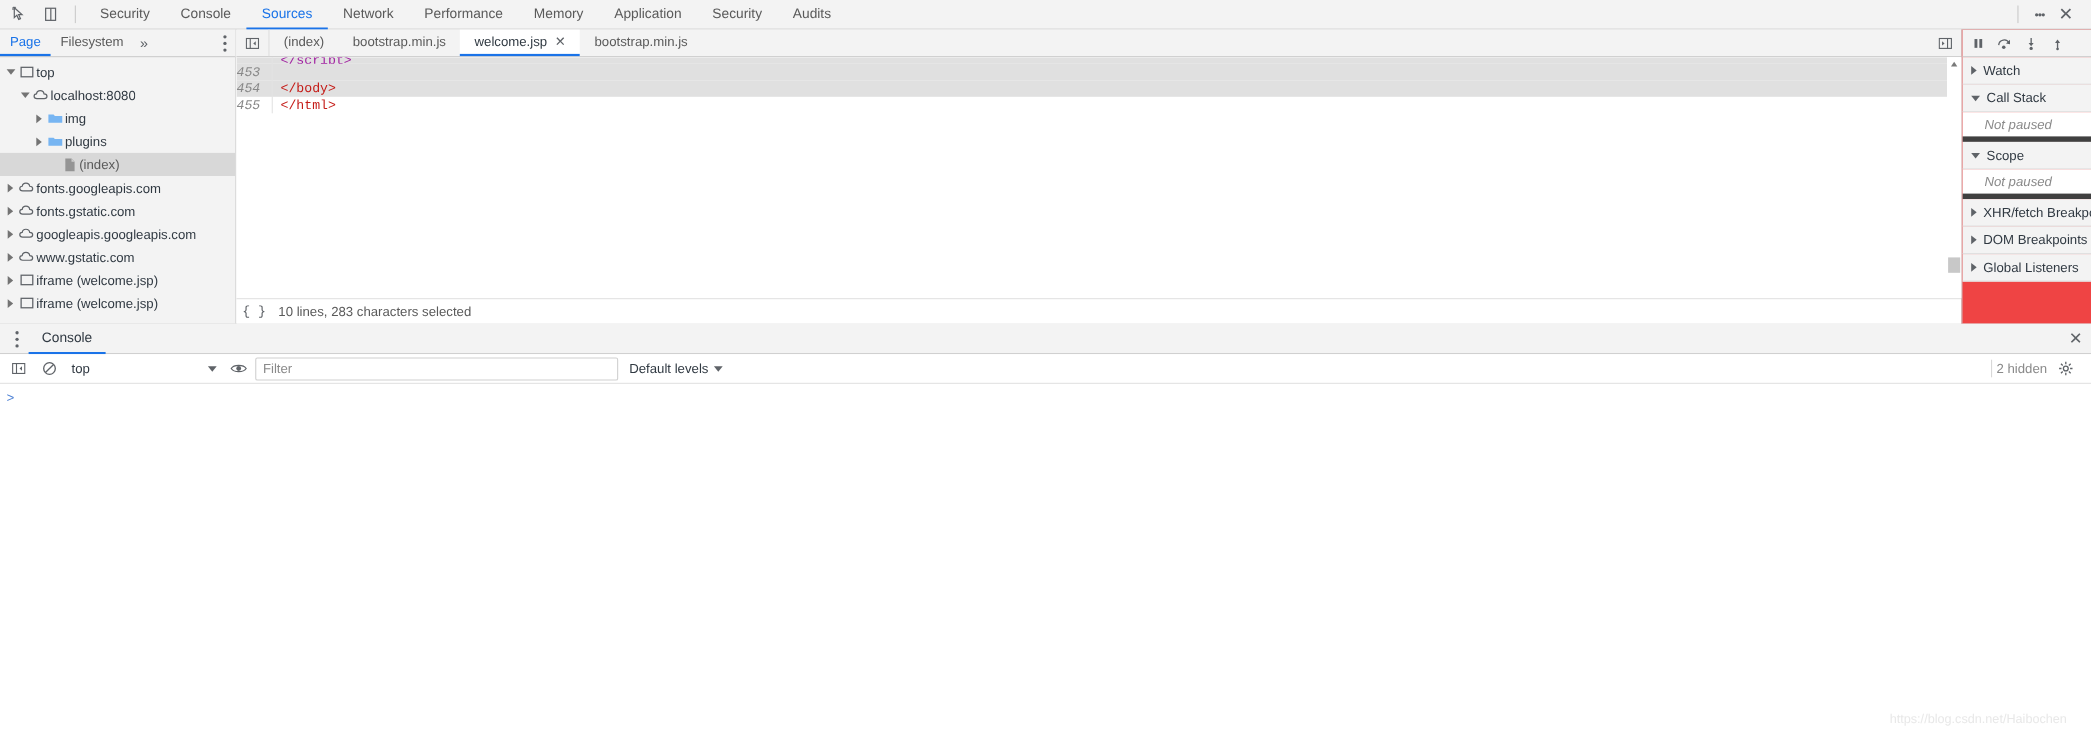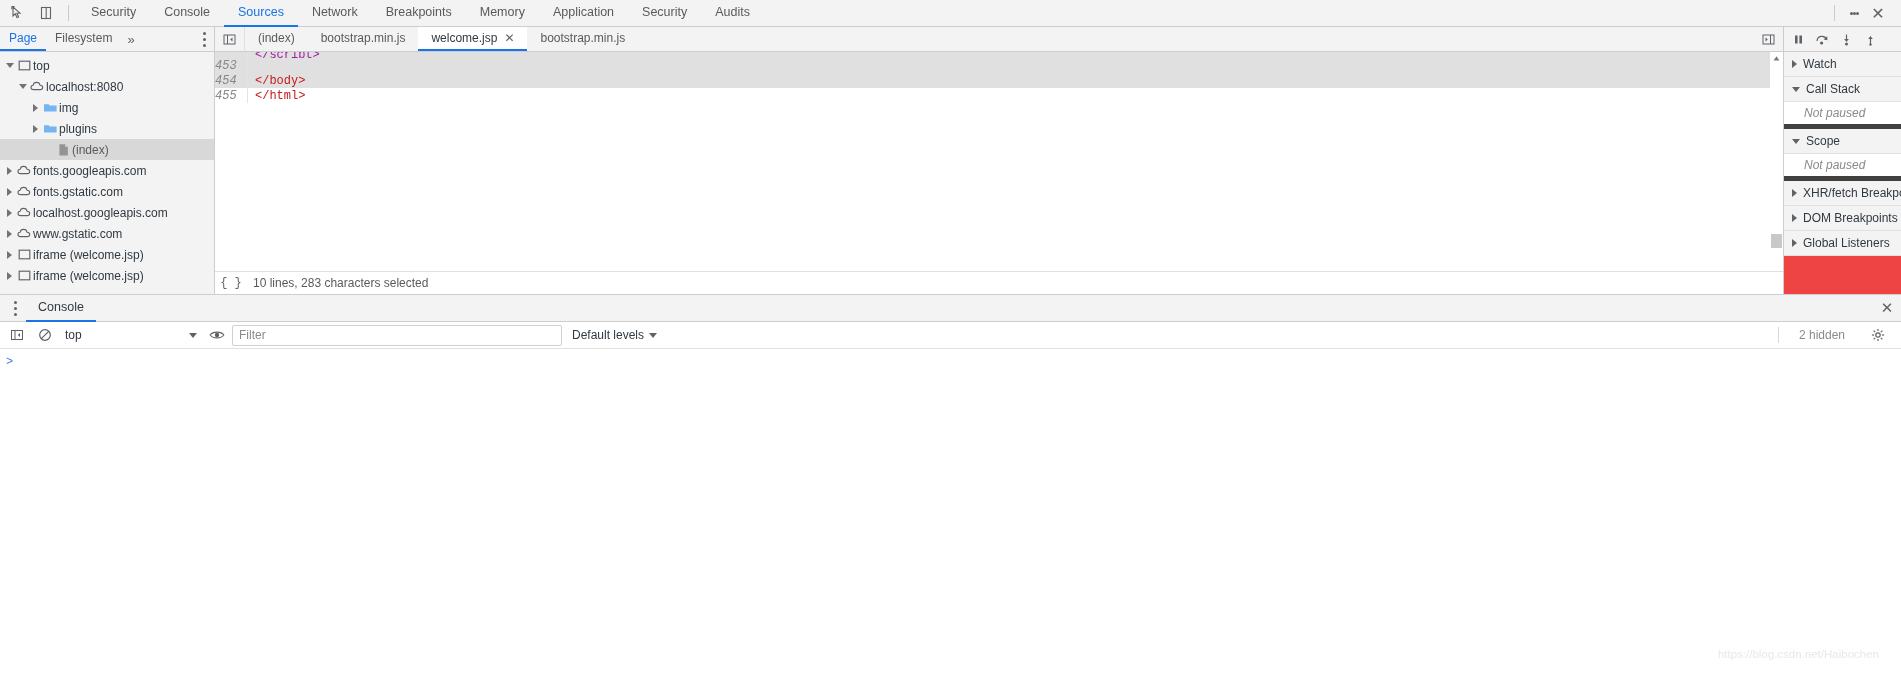--- a/index.html
+++ b/index.html
@@ -121,21 +121,21 @@
   .drawer-close { margin-left:auto; width:28px; height:27px; display:flex; align-items:center; justify-content:center; cursor:pointer; font-size:15px; color:#5f6368; }
 
   .console-toolbar { height:27px; min-height:27px; display:flex; align-items:center; border-bottom:1px solid #e0e0e0; background:#fff; padding:0 4px; gap:2px; }
   .ct-btn { width:26px; height:24px; display:flex; align-items:center; justify-content:center; cursor:pointer; }
   .ctx-select { display:flex; align-items:center; width:142px; height:21px; border:1px solid transparent; padding:0 4px; cursor:pointer; font-size:12px; color:#303942; }
   .ctx-select .arr { margin-left:auto; width:0;height:0;border-top:5px solid #5f6368;border-left:4px solid transparent;border-right:4px solid transparent; }
   .filter-input { width:330px; height:21px; border:1px solid #d0d0d0; border-radius:2px; padding:0 6px; font-size:12px; font-family:"Liberation Sans",sans-serif; color:#303942; outline:none; background:#fff; }
   .filter-input::placeholder { color:#8a8a8a; }
   .levels { display:flex; align-items:center; gap:5px; font-size:12px; color:#303942; padding:0 8px; cursor:pointer; }
   .levels .arr { width:0;height:0;border-top:5px solid #5f6368;border-left:4px solid transparent;border-right:4px solid transparent; }
-  .console-right { margin-left:auto; display:flex; align-items:center; gap:20px; padding-right:6px; }
+  .console-right { margin-left:auto; display:flex; align-items:center; gap:4px; padding-right:6px; }
   .vsep { width:1px; height:16px; background:#d8d8d8; }
   .hidden-count { font-size:12px; color:#8a8a8a; }
 
   .console-body { flex:1; position:relative; background:#fff; overflow:hidden; }
   .prompt-row { display:flex; align-items:flex-start; padding:6px 0 0 6px; }
   .prompt-arrow { color:#4a7fd4; font-family:"Liberation Mono", monospace; font-size:12px; }
   .watermark { position:absolute; right:22px; bottom:20px; font-size:11.5px; color:#e8e8e8; white-space:nowrap; }
 </style>
 </head>
 <body>
@@ -163,21 +163,21 @@
       <div class="main-tab">
           <span>Console</span>
         </div>
       <div class="main-tab active">
           <span>Sources</span>
         </div>
       <div class="main-tab">
           <span>Network</span>
         </div>
       <div class="main-tab">
-          <span>Breakpoints</span>
+          <span>Performance</span>
         </div>
       <div class="main-tab">
           <span>Memory</span>
         </div>
       <div class="main-tab">
           <span>Application</span>
         </div>
       <div class="main-tab">
           <span>Security</span>
         </div>
@@ -302,21 +302,21 @@
           <div class="tree-row">
             <div style="width: 4px; min-width: 4px;"></div>
             <div class="tw">
               <span class="arrow-r"></span>
             </div>
             <div class="ticon">
               <svg width="15" height="13" viewBox="0 0 15 13">
                 <path d="M3.6 9.6 C1.9 9.6 1 8.6 1 7.4 C1 6.2 2 5.3 3.2 5.3 C3.4 3.6 4.8 2.4 6.6 2.4 C8.4 2.4 9.8 3.7 10 5.3 C11.6 5.3 12.7 6.2 12.7 7.5 C12.7 8.7 11.7 9.6 10.2 9.6 Z" fill="none" stroke="#5f6368" stroke-width="1.1" stroke-linejoin="round"></path>
               </svg>
             </div>
-            <div class="tlabel">localhost.googleapis.com</div>
+            <div class="tlabel">googleapis.googleapis.com</div>
           </div>
           <div class="tree-row">
             <div style="width: 4px; min-width: 4px;"></div>
             <div class="tw">
               <span class="arrow-r"></span>
             </div>
             <div class="ticon">
               <svg width="15" height="13" viewBox="0 0 15 13">
                 <path d="M3.6 9.6 C1.9 9.6 1 8.6 1 7.4 C1 6.2 2 5.3 3.2 5.3 C3.4 3.6 4.8 2.4 6.6 2.4 C8.4 2.4 9.8 3.7 10 5.3 C11.6 5.3 12.7 6.2 12.7 7.5 C12.7 8.7 11.7 9.6 10.2 9.6 Z" fill="none" stroke="#5f6368" stroke-width="1.1" stroke-linejoin="round"></path>
               </svg>

